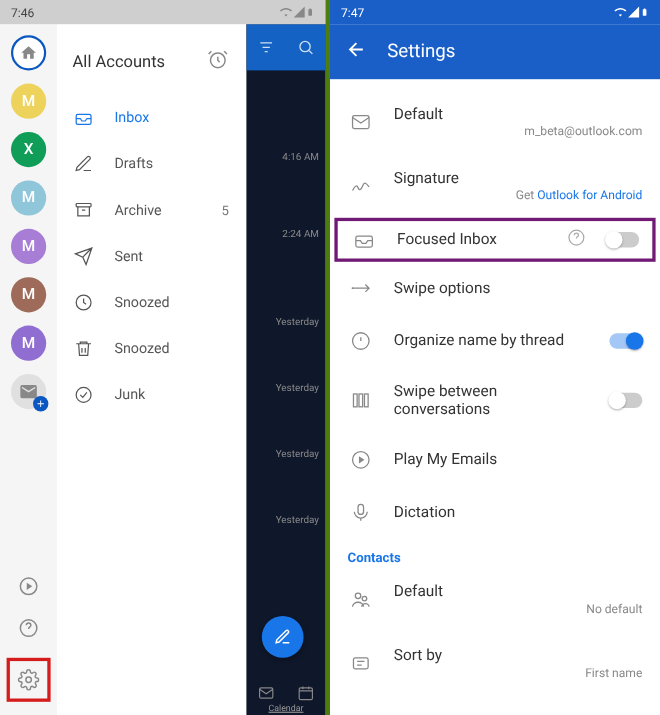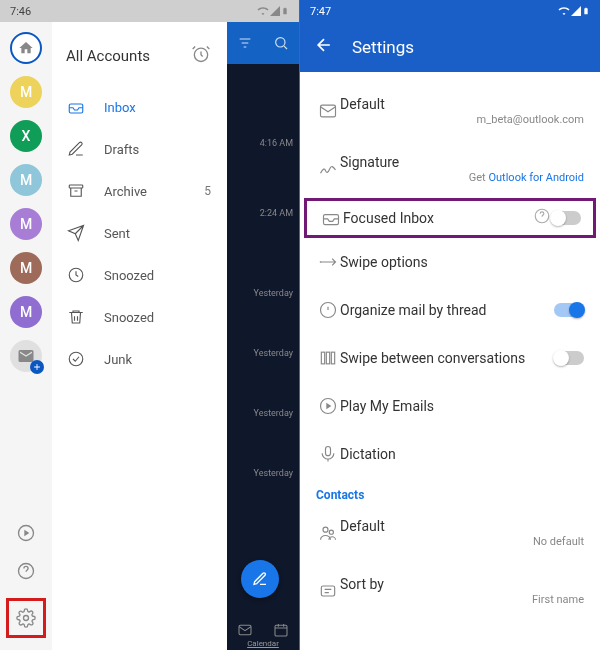--- a/index.html
+++ b/index.html
@@ -1,20 +1,20 @@
 <!DOCTYPE html>
 <html><head>
 <meta charset="utf-8">
 <style>
   * { box-sizing: border-box; margin: 0; padding: 0; font-family: -apple-system, Roboto, "Segoe UI", sans-serif; }
   html, body { width: 600px; height: 650px; overflow: hidden; background: #fff; }
   .root { display: flex; width: 600px; height: 650px; position: relative; }
 
   
-  .phone-left { width: 300px; height: 650px; position: relative; display: flex; border-right: 1px solid #4d7c0f; }
+  .phone-left { width: 300px; height: 650px; position: relative; display: flex; border-right: 4px solid #4d7c0f; }
   .statusbar-l { position: absolute; top: 0; left: 0; right: 0; height: 22px; background: #cfcfcf; display: flex; align-items: center; padding: 0 10px; font-size: 11px; color: #444; z-index: 5; }
   .statusbar-l .spacer { flex: 1; }
   .statusbar-l svg { fill: #888; }
 
   .acct-bar { width: 52px; background: #f5f5f5; padding-top: 32px; display: flex; flex-direction: column; align-items: center; gap: 12px; position: relative; }
   .acct-circle { width: 32px; height: 32px; border-radius: 50%; display: flex; align-items: center; justify-content: center; font-size: 14px; font-weight: 500; color: #fff; cursor: pointer; }
   .acct-home { background: #fff; border: 2px solid #0a57c2; }
   .acct-home svg { width: 16px; height: 16px; fill: #888; }
   .acct-more { background: #e0e0e0; position: relative; }
   .acct-more svg { width: 18px; height: 18px; fill: #777; }
@@ -49,21 +49,21 @@
 
   
   .phone-right { width: 300px; height: 650px; position: relative; background: #fff; }
   .statusbar-r { height: 22px; background: #1a5fc7; display:flex; align-items:center; padding:0 10px; font-size:11px; color:#fff; }
   .statusbar-r .spacer{flex:1;}
   .statusbar-r svg{fill:#fff;}
   .appbar { height: 50px; background: #1a5fc7; display: flex; align-items: center; gap: 18px; padding: 0 14px; color: #fff; }
   .appbar .title { font-size: 17px; font-weight: 400; }
   .appbar svg { width: 20px; height: 20px; stroke: #fff; fill: none; stroke-width: 2; }
   .settings-body { padding: 10px 0 0 0; }
-  .s-row { display: flex; align-items: center; padding: 14px 16px; cursor: pointer; }
+  .s-row { display: flex; align-items: center; padding: 14px 16px; gap: 18px; cursor: pointer; }
   .s-row .s-ic { width: 24px; display:flex; align-items:center; justify-content:center; }
   .s-row .s-ic svg { width: 20px; height: 20px; stroke: #888; fill: none; stroke-width: 1.4; }
   .s-row .s-txt { flex: 1; }
   .s-row .s-title { font-size: 14px; color: #333; }
   .s-row .s-sub { font-size: 11px; color: #888; margin-top:1px;text-align:right; }
   .s-row .s-sub .link { color: #1976e8; }
   .help-ic svg { width:18px; height:18px; stroke:#aaa; fill:none; stroke-width:1.5; }
   .toggle { width: 30px; height: 14px; background: #ccc; border-radius: 8px; position: relative; }
   .toggle::after { content:""; position:absolute; width:16px; height:16px; border-radius:50%; background:#fff; top:-1px; left:-1px; box-shadow:0 1px 2px rgba(0,0,0,.3); }
   .toggle.on { background:#a3c8f5; }
@@ -321,21 +321,21 @@
           </span>
         </div>
         <div class="s-row">
           <span class="s-ic">
             <svg viewBox="0 0 24 24">
               <circle cx="12" cy="12" r="9"></circle>
               <path d="M12 8v4M12 16h.01"></path>
             </svg>
           </span>
           <span class="s-txt">
-            <div class="s-title">Organize mail by thread</div>
+            <div class="s-title">Organize name by thread</div>
           </span>
           <span class="toggle on"></span>
         </div>
         <div class="s-row">
           <span class="s-ic">
             <svg viewBox="0 0 24 24">
               <rect x="4" y="5" width="4" height="14"></rect>
               <rect x="10" y="5" width="4" height="14"></rect>
               <rect x="16" y="5" width="4" height="14"></rect>
             </svg>

